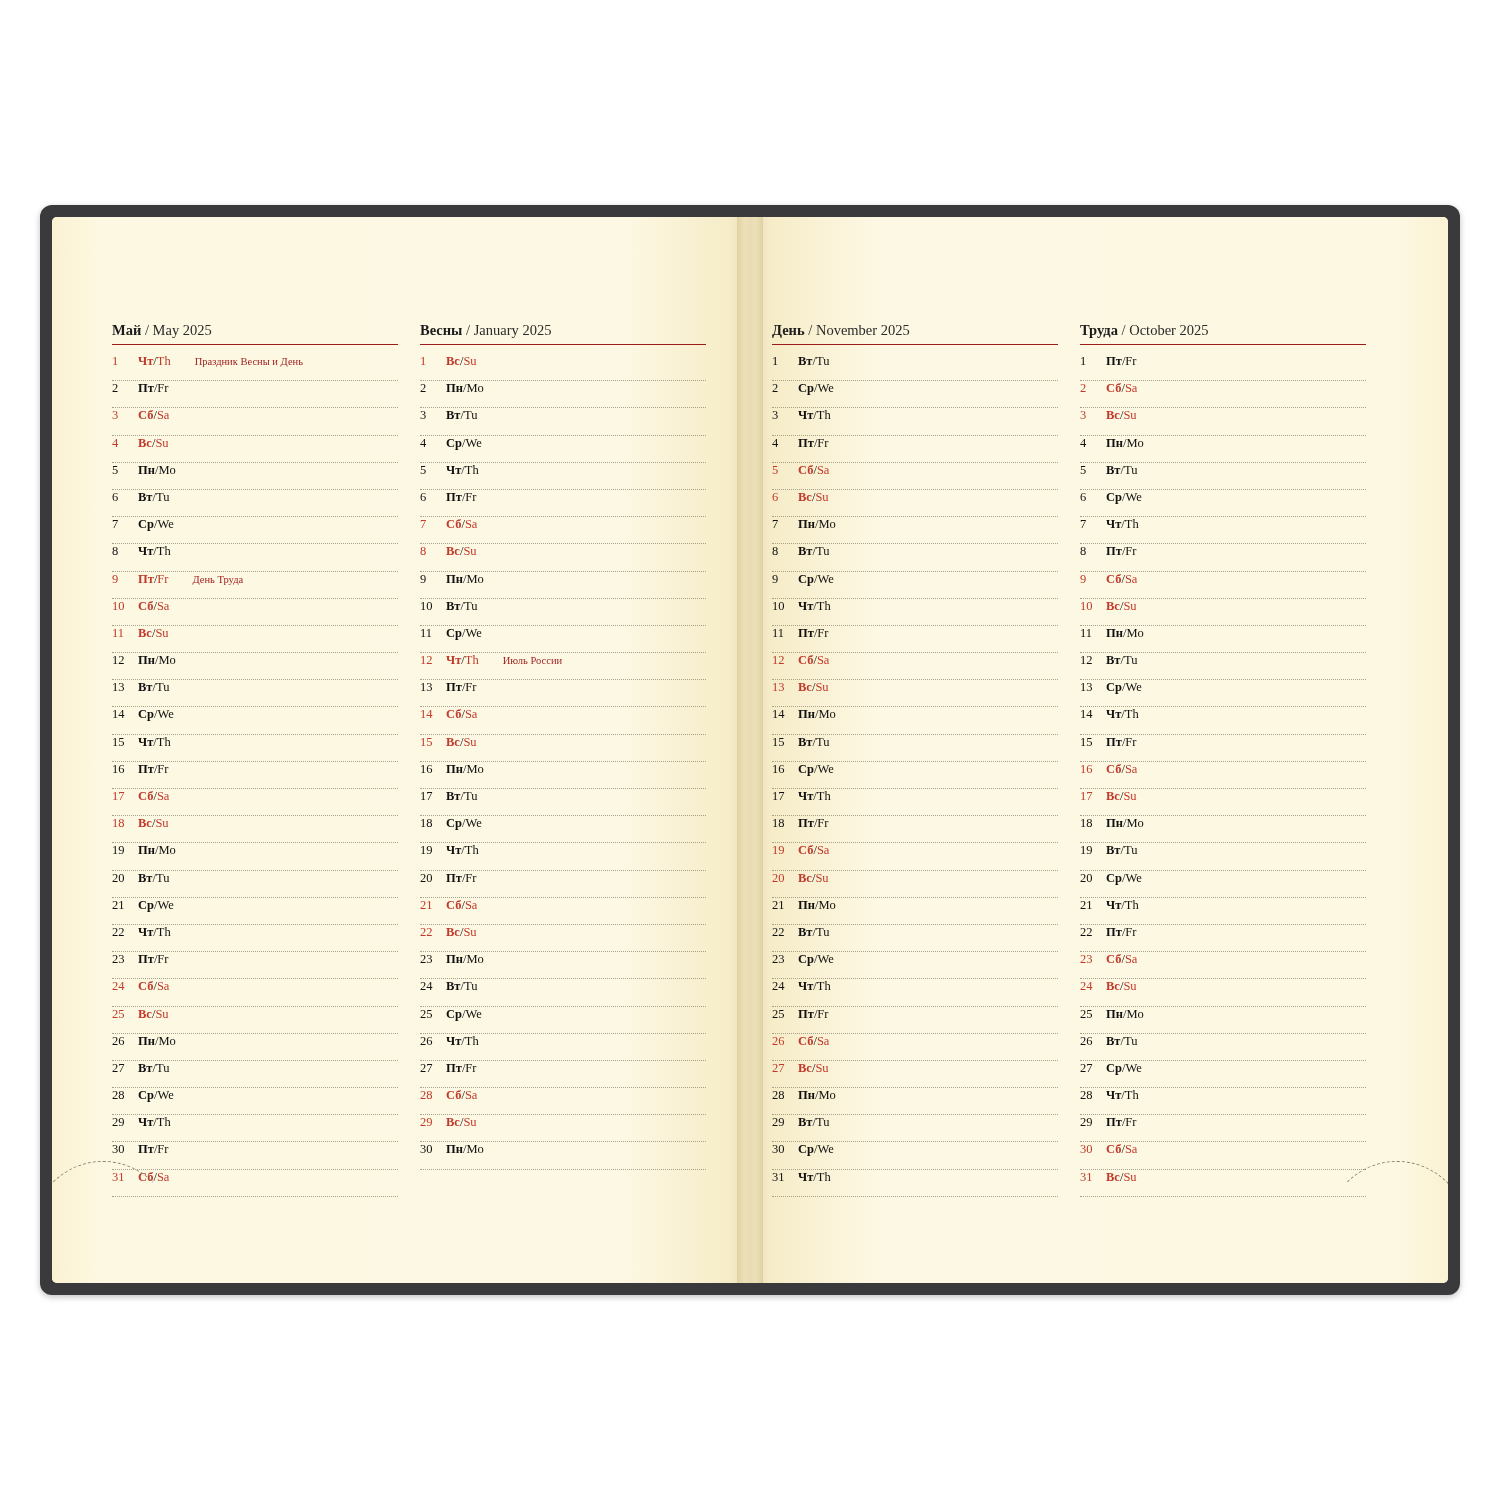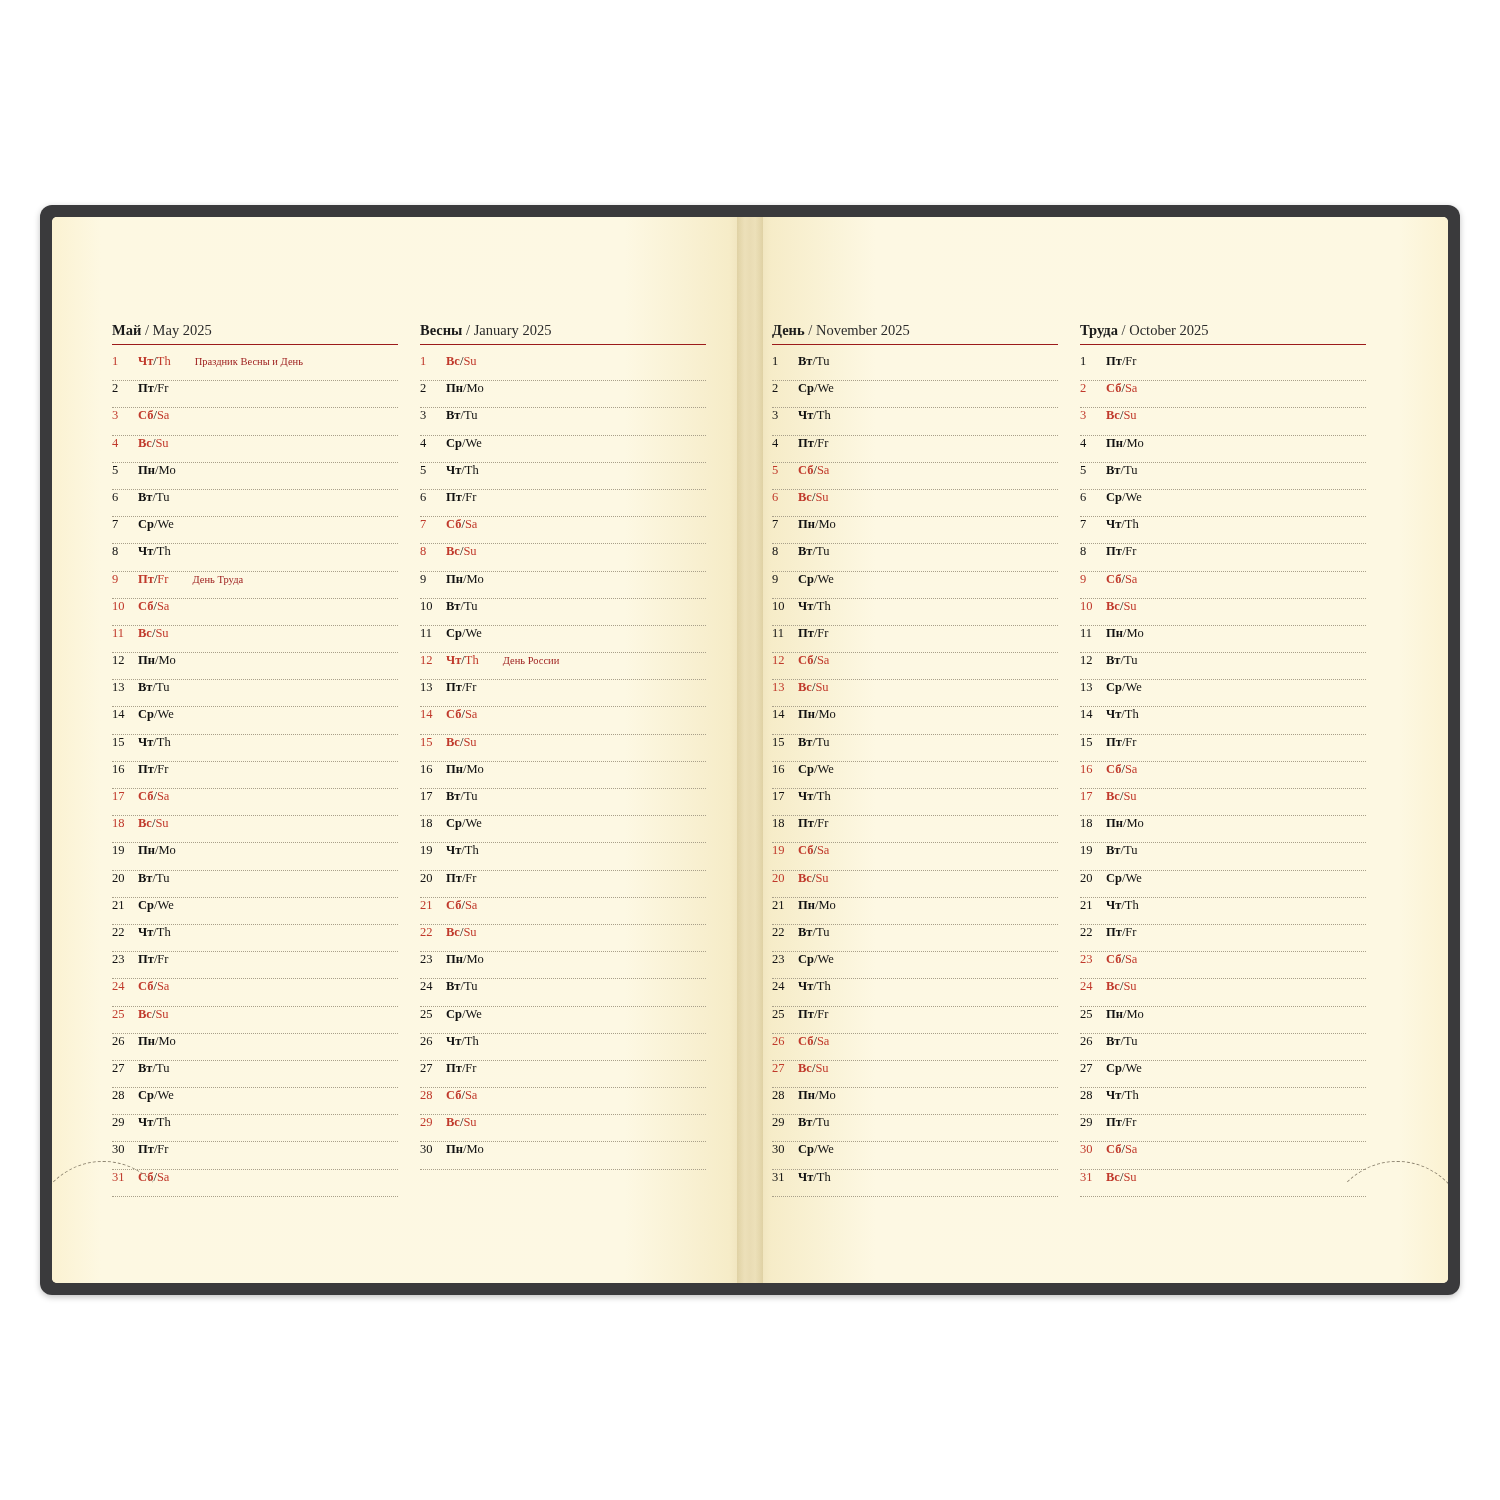--- a/index.html
+++ b/index.html
@@ -395,21 +395,21 @@
               <span class="d-note"></span>
             </div>
             <div class="day-row">
               <span class="d-num">11</span>
               <span class="d-wd"><span class="ru">Ср</span><span>/</span><span class="en">We</span></span>
               <span class="d-note"></span>
             </div>
             <div class="day-row holiday">
               <span class="d-num">12</span>
               <span class="d-wd"><span class="ru">Чт</span><span>/</span><span class="en">Th</span></span>
-              <span class="d-note">День России</span>
+              <span class="d-note">Июль России</span>
             </div>
             <div class="day-row">
               <span class="d-num">13</span>
               <span class="d-wd"><span class="ru">Пт</span><span>/</span><span class="en">Fr</span></span>
               <span class="d-note"></span>
             </div>
             <div class="day-row holiday">
               <span class="d-num">14</span>
               <span class="d-wd"><span class="ru">Сб</span><span>/</span><span class="en">Sa</span></span>
               <span class="d-note"></span>

